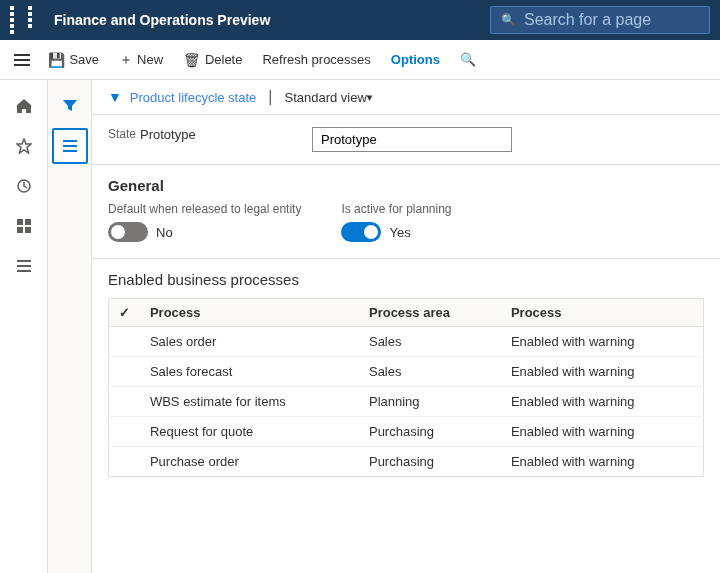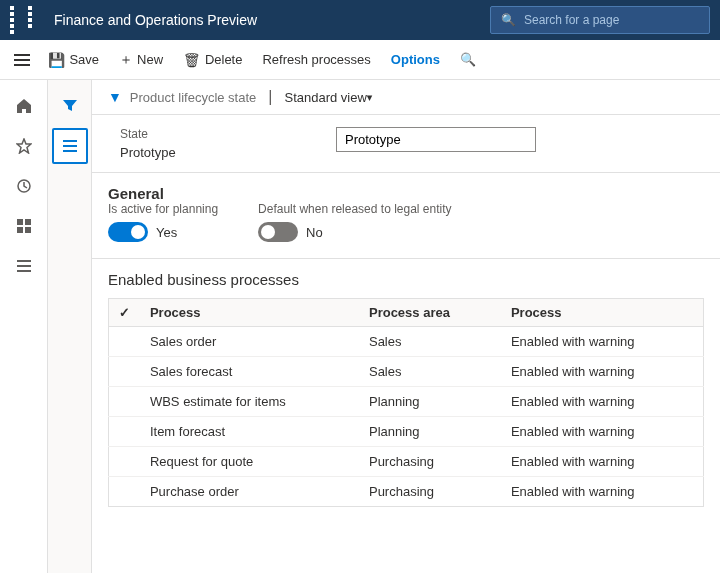--- a/index.html
+++ b/index.html
@@ -22,21 +22,21 @@
       cursor: pointer;
     }
     .grid-dot {
       width: 4px; height: 4px;
       background: white;
       border-radius: 0;
     }
     .top-bar-title {
       color: white;
       font-size: 14px;
-      font-weight: 400;
+      font-weight: 700;
       flex: 1;
     }
     .top-bar-search {
       display: flex;
       align-items: center;
       background: #2c5282;
       border: 1px solid #4a7ab0;
       border-radius: 2px;
       padding: 4px 10px;
       gap: 8px;
@@ -159,21 +159,21 @@
       border-bottom: 1px solid #e0e0e0;
       gap: 8px;
       background: white;
     }
     .filter-icon {
       color: #0078d4;
       font-size: 14px;
     }
     .breadcrumb-text {
       font-size: 13px;
-      color: #737373;
+      color: #3b82f6;
     }
     .separator { color: #605e5c; margin: 0 4px; }
     .view-selector {
       display: flex;
       align-items: center;
       font-size: 13px;
       color: #323130;
       cursor: pointer;
     }
     .chevron { font-size: 11px; }
@@ -183,24 +183,23 @@
       padding: 12px 16px;
       border-bottom: 1px solid #e0e0e0;
     }
     .field-row {
       display: flex;
       gap: 24px;
       align-items: flex-start;
     }
     .field-group {
       display: flex;
-      flex-direction: column;
+      flex-direction: row;
       gap: 4px;
       min-width: 180px;
-      margin-left: 12px;
     }
     .field-label {
       font-size: 12px;
       color: #605e5c;
     }
     .field-value {
       font-size: 13px;
       color: #323130;
     }
     .field-input {
@@ -213,21 +212,21 @@
 
     
     .general-section {
       padding: 12px 16px 16px;
       border-bottom: 1px solid #e0e0e0;
     }
     .section-title {
       font-size: 15px;
       font-weight: 600;
       color: #323130;
-      margin-bottom: 0;
+      margin-bottom: 8px;
     }
     .toggle-row {
       display: flex;
       gap: 40px;
       align-items: center;
     }
     .toggle-group {
       display: flex;
       flex-direction: column;
       gap: 6px;
@@ -316,21 +315,21 @@
       <div class="grid-dot"></div>
     <div class="grid-dot"></div>
       <div class="grid-dot"></div>
     <div class="grid-dot"></div>
       <div class="grid-dot"></div>
     <div class="grid-dot"></div>
   </div>
   <span class="top-bar-title">Finance and Operations Preview</span>
   <div class="top-bar-search">
     <span>🔍</span>
-    <span style="color:#a8c4e0;font-size:12px;">Search for a page</span>
+    <span style="color:#a8c4e0;font-size:16px;">Search for a page</span>
   </div>
 </div>
 
 <div class="action-bar">
   <button class="hamburger-btn">
     <span></span>
       <span></span>
       <span></span>
   </button>
 
@@ -434,35 +433,35 @@
         <div class="field-group">
           <input class="field-input" type="text" value="Prototype" style="">
         </div>
       </div>
     </div>
 
     <div class="general-section">
       <div class="section-title">General</div>
       <div class="toggle-row">
         <div class="toggle-group">
+          <span class="toggle-label">Default when released to legal entity</span>
+          <div class="toggle-control">
+            <div class="toggle-track off">
+              <div class="toggle-thumb"></div>
+            </div>
+            <span class="toggle-text">No</span>
+          </div>
+        </div>
+        <div class="toggle-group">
           <span class="toggle-label">Is active for planning</span>
           <div class="toggle-control">
             <div class="toggle-track on">
               <div class="toggle-thumb"></div>
             </div>
             <span class="toggle-text">Yes</span>
-          </div>
-        </div>
-        <div class="toggle-group">
-          <span class="toggle-label">Default when released to legal entity</span>
-          <div class="toggle-control">
-            <div class="toggle-track off">
-              <div class="toggle-thumb"></div>
-            </div>
-            <span class="toggle-text">No</span>
           </div>
         </div>
       </div>
     </div>
 
     <div class="bp-section">
       <div class="bp-title">Enabled business processes</div>
       <table class="bp-table">
         <thead>
           <tr>
@@ -486,26 +485,20 @@
       <td>Enabled with warning</td>
     </tr>
             <tr>
       <td class="check-col"></td>
       <td>WBS estimate for items</td>
       <td>Planning</td>
       <td>Enabled with warning</td>
     </tr>
             <tr>
       <td class="check-col"></td>
-      <td>Item forecast</td>
-      <td>Planning</td>
-      <td>Enabled with warning</td>
-    </tr>
-            <tr>
-      <td class="check-col"></td>
       <td>Request for quote</td>
       <td>Purchasing</td>
       <td>Enabled with warning</td>
     </tr>
             <tr>
       <td class="check-col"></td>
       <td>Purchase order</td>
       <td>Purchasing</td>
       <td>Enabled with warning</td>
     </tr>

